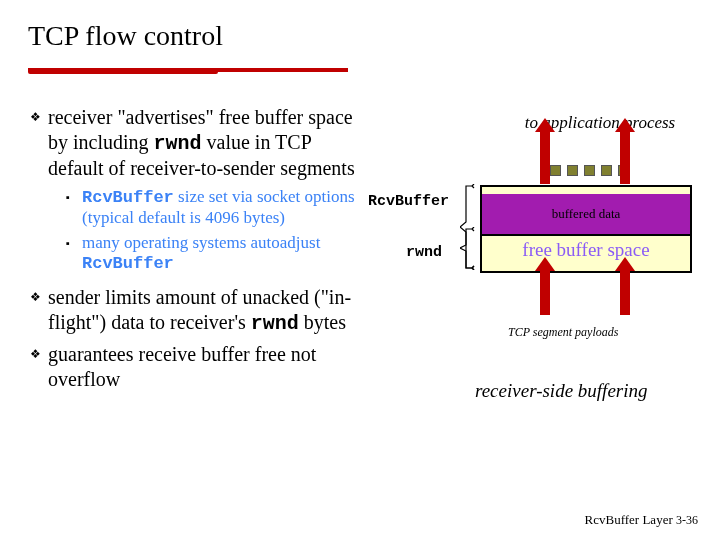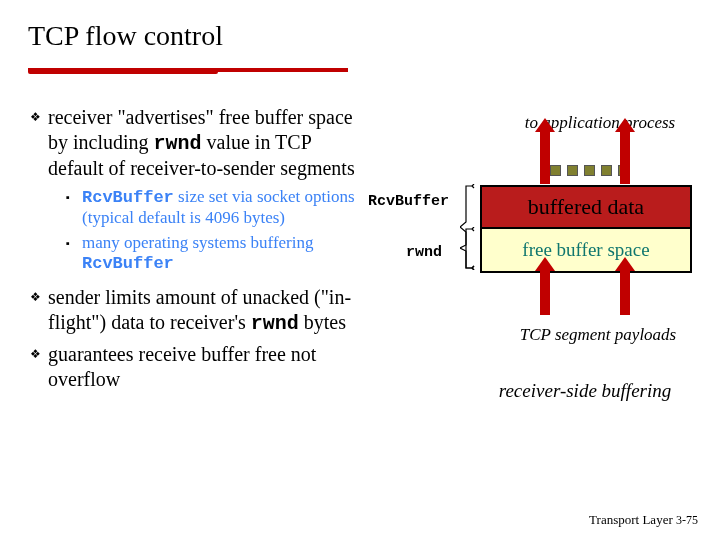--- a/index.html
+++ b/index.html
@@ -102,41 +102,41 @@
     position: absolute;
     top: 80px;
     left: 110px;
     width: 208px;
     height: 84px;
     border: 2px solid #000;
     background: #ffffcc;
   }
   .buffered-region {
     position: absolute;
-    top: 0; left: 0;
+    top: 7px; left: 0;
     height: 40px;
     width: 100%;
-    background: #b91c1c;
+    background: #a21caf;
     border-bottom: 2px solid #000;
     display: flex;
     align-items: center;
     justify-content: center;
-    font-size: 22px;
+    font-size: 13px;
     color: #000;
   }
   .free-region {
     position: absolute;
     top: 42px; left: 0;
     height: 42px;
     width: 100%;
     display: flex;
     align-items: center;
     justify-content: center;
     font-size: 19px;
-    color: #0f766e;
+    color: #8b5cf6;
   }
   .label-rcvbuf {
     position: absolute;
     top: 88px;
     left: -2px;
     font-family: 'Courier New', monospace;
     font-weight: bold;
     font-size: 15px;
   }
   .label-rwnd {
@@ -157,34 +157,33 @@
   .bracket-rwnd {
     position: absolute;
     top: 122px;
     left: 90px;
     width: 16px;
     height: 43px;
   }
   .seg-label {
     position: absolute;
     top: 220px;
-    left: 128px;
+    left: 138px;
     width: 200px;
     font-style: italic;
-    font-size: 17px;
-    text-align: center;
+    font-size: 12px;
+    text-align: left;
   }
   .cap-label {
     position: absolute;
     top: 275px;
     left: 105px;
     width: 220px;
     font-style: italic;
     font-size: 19px;
-    text-align: center;
   }
   .red-arrow {
     position: absolute;
     width: 10px;
     background: #c00000;
   }
   .red-arrow::before {
     content: '';
     position: absolute;
     left: -5px;
@@ -226,21 +225,21 @@
   <div class="sub-list">
     <div class="sub-row">
       <div class="sub-icon">▪</div>
       <div class="sub-text">
         <span class="mono">RcvBuffer</span><span> size set via socket options (typical default is 4096 bytes)</span>
       </div>
     </div>
     <div class="sub-row">
       <div class="sub-icon">▪</div>
       <div class="sub-text">
-        <span>many operating systems buffering </span><span class="mono">RcvBuffer</span>
+        <span>many operating systems autoadjust </span><span class="mono">RcvBuffer</span>
       </div>
     </div>
   </div>
 
   <div class="bullet-row">
     <div class="bullet-icon">❖</div>
     <div class="bullet-text">
       <span>sender limits amount of unacked ("in-flight") data to receiver's </span><span class="mono">rwnd</span><span> bytes</span>
     </div>
   </div>
@@ -285,15 +284,15 @@
   </svg>
 
   <div class="red-arrow arrow-bot-up" style="left:170px"></div>
   <div class="red-arrow arrow-bot-up" style="left:250px"></div>
 
   <div class="seg-label">TCP segment payloads</div>
   <div class="cap-label">receiver-side buffering</div>
 </div>
 
 <div class="footer">
-  <span>Transport Layer</span>
-  <span class="pg">3-75</span>
+  <span>RcvBuffer Layer</span>
+  <span class="pg">3-36</span>
 </div>
 
 </body></html>

